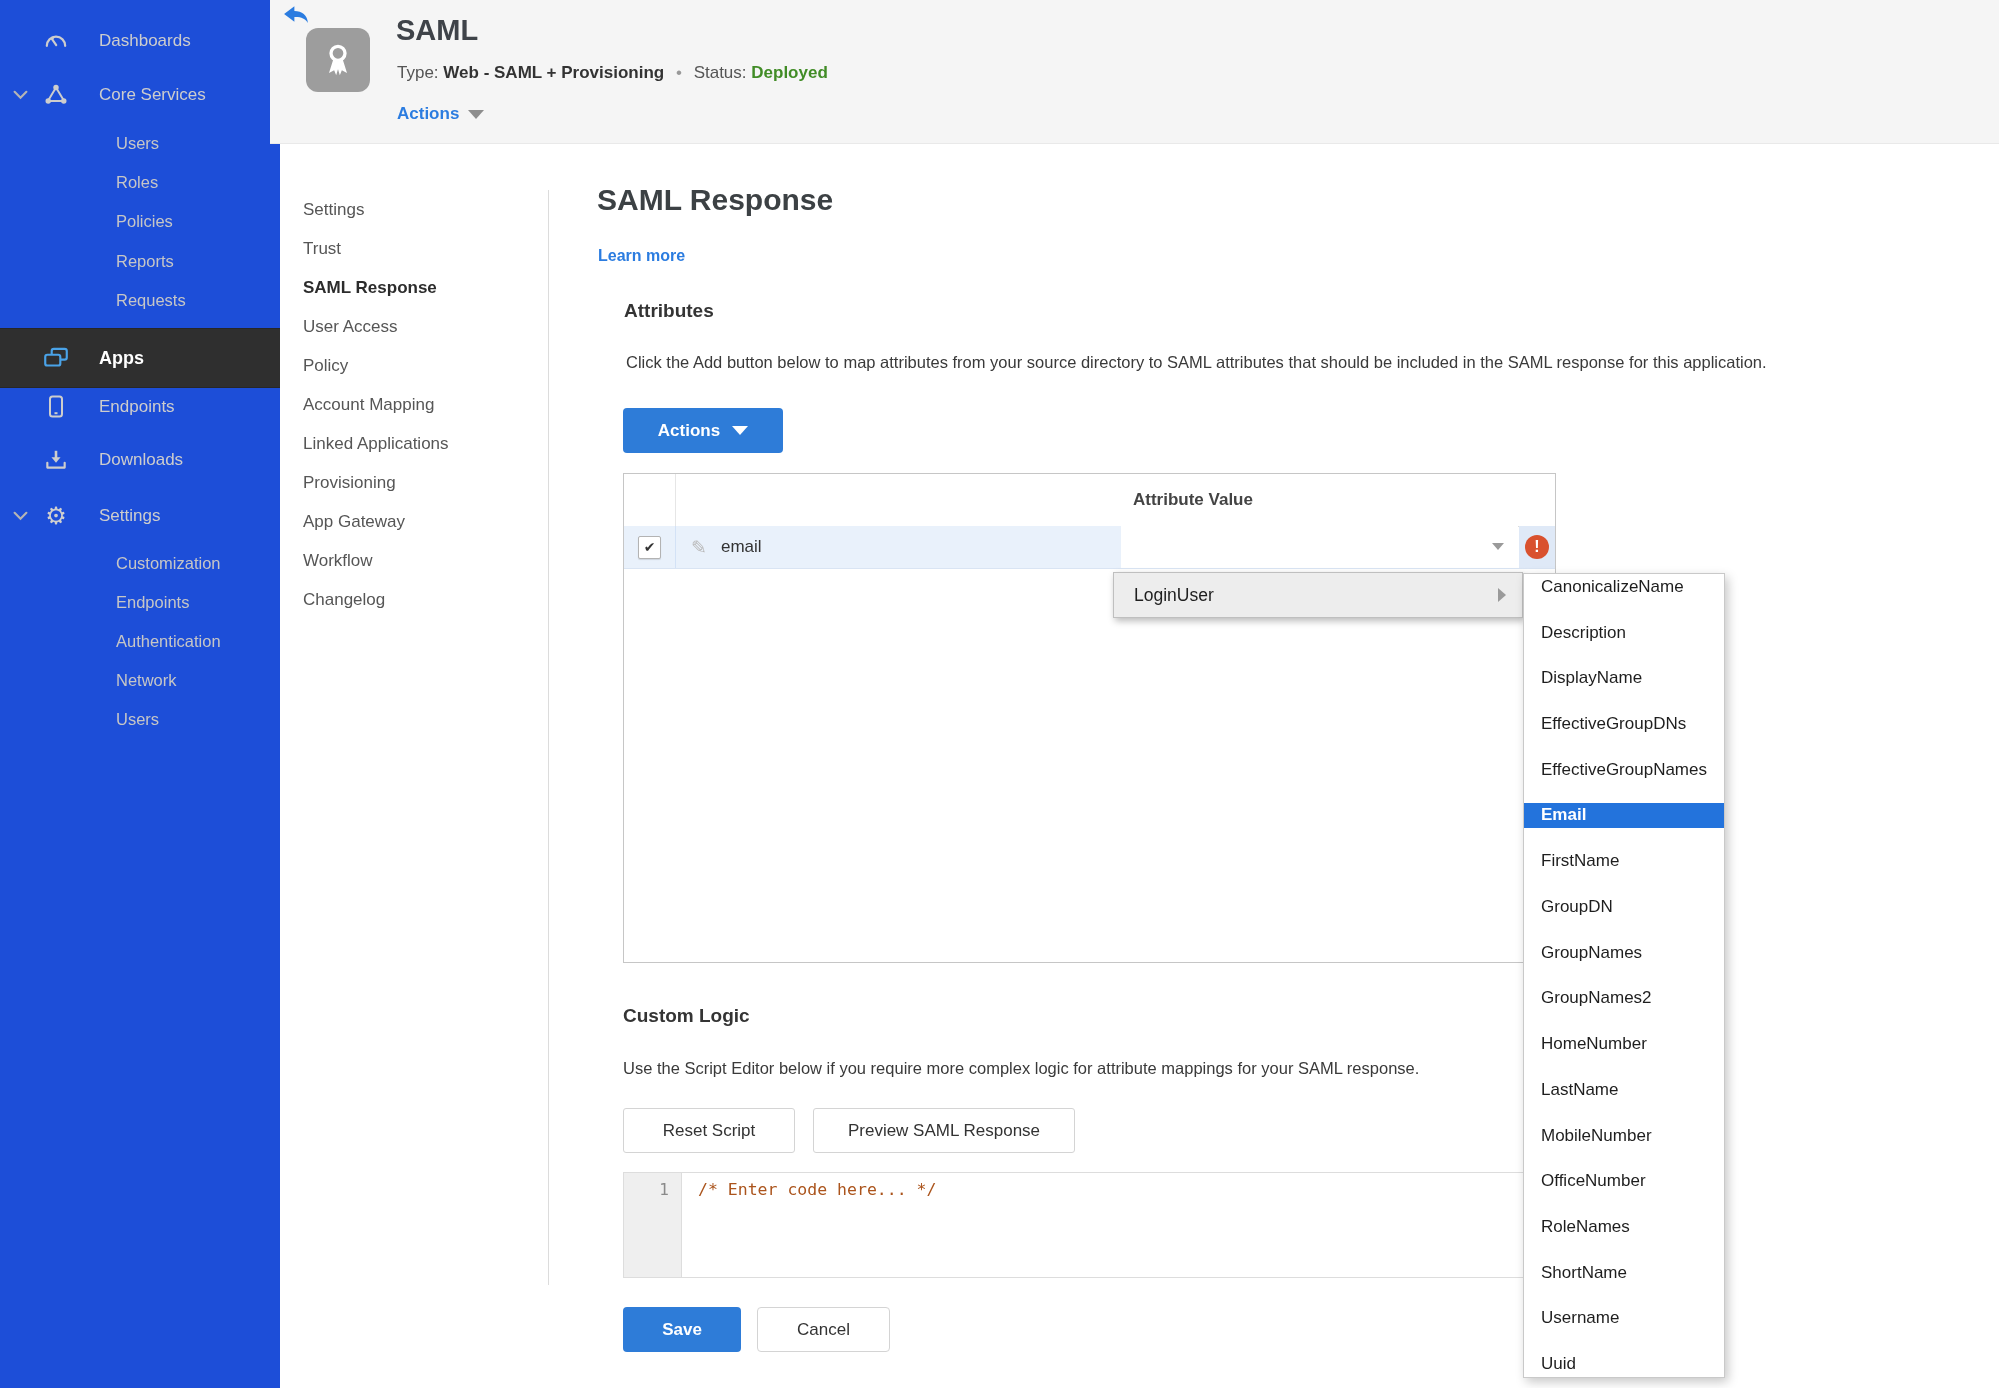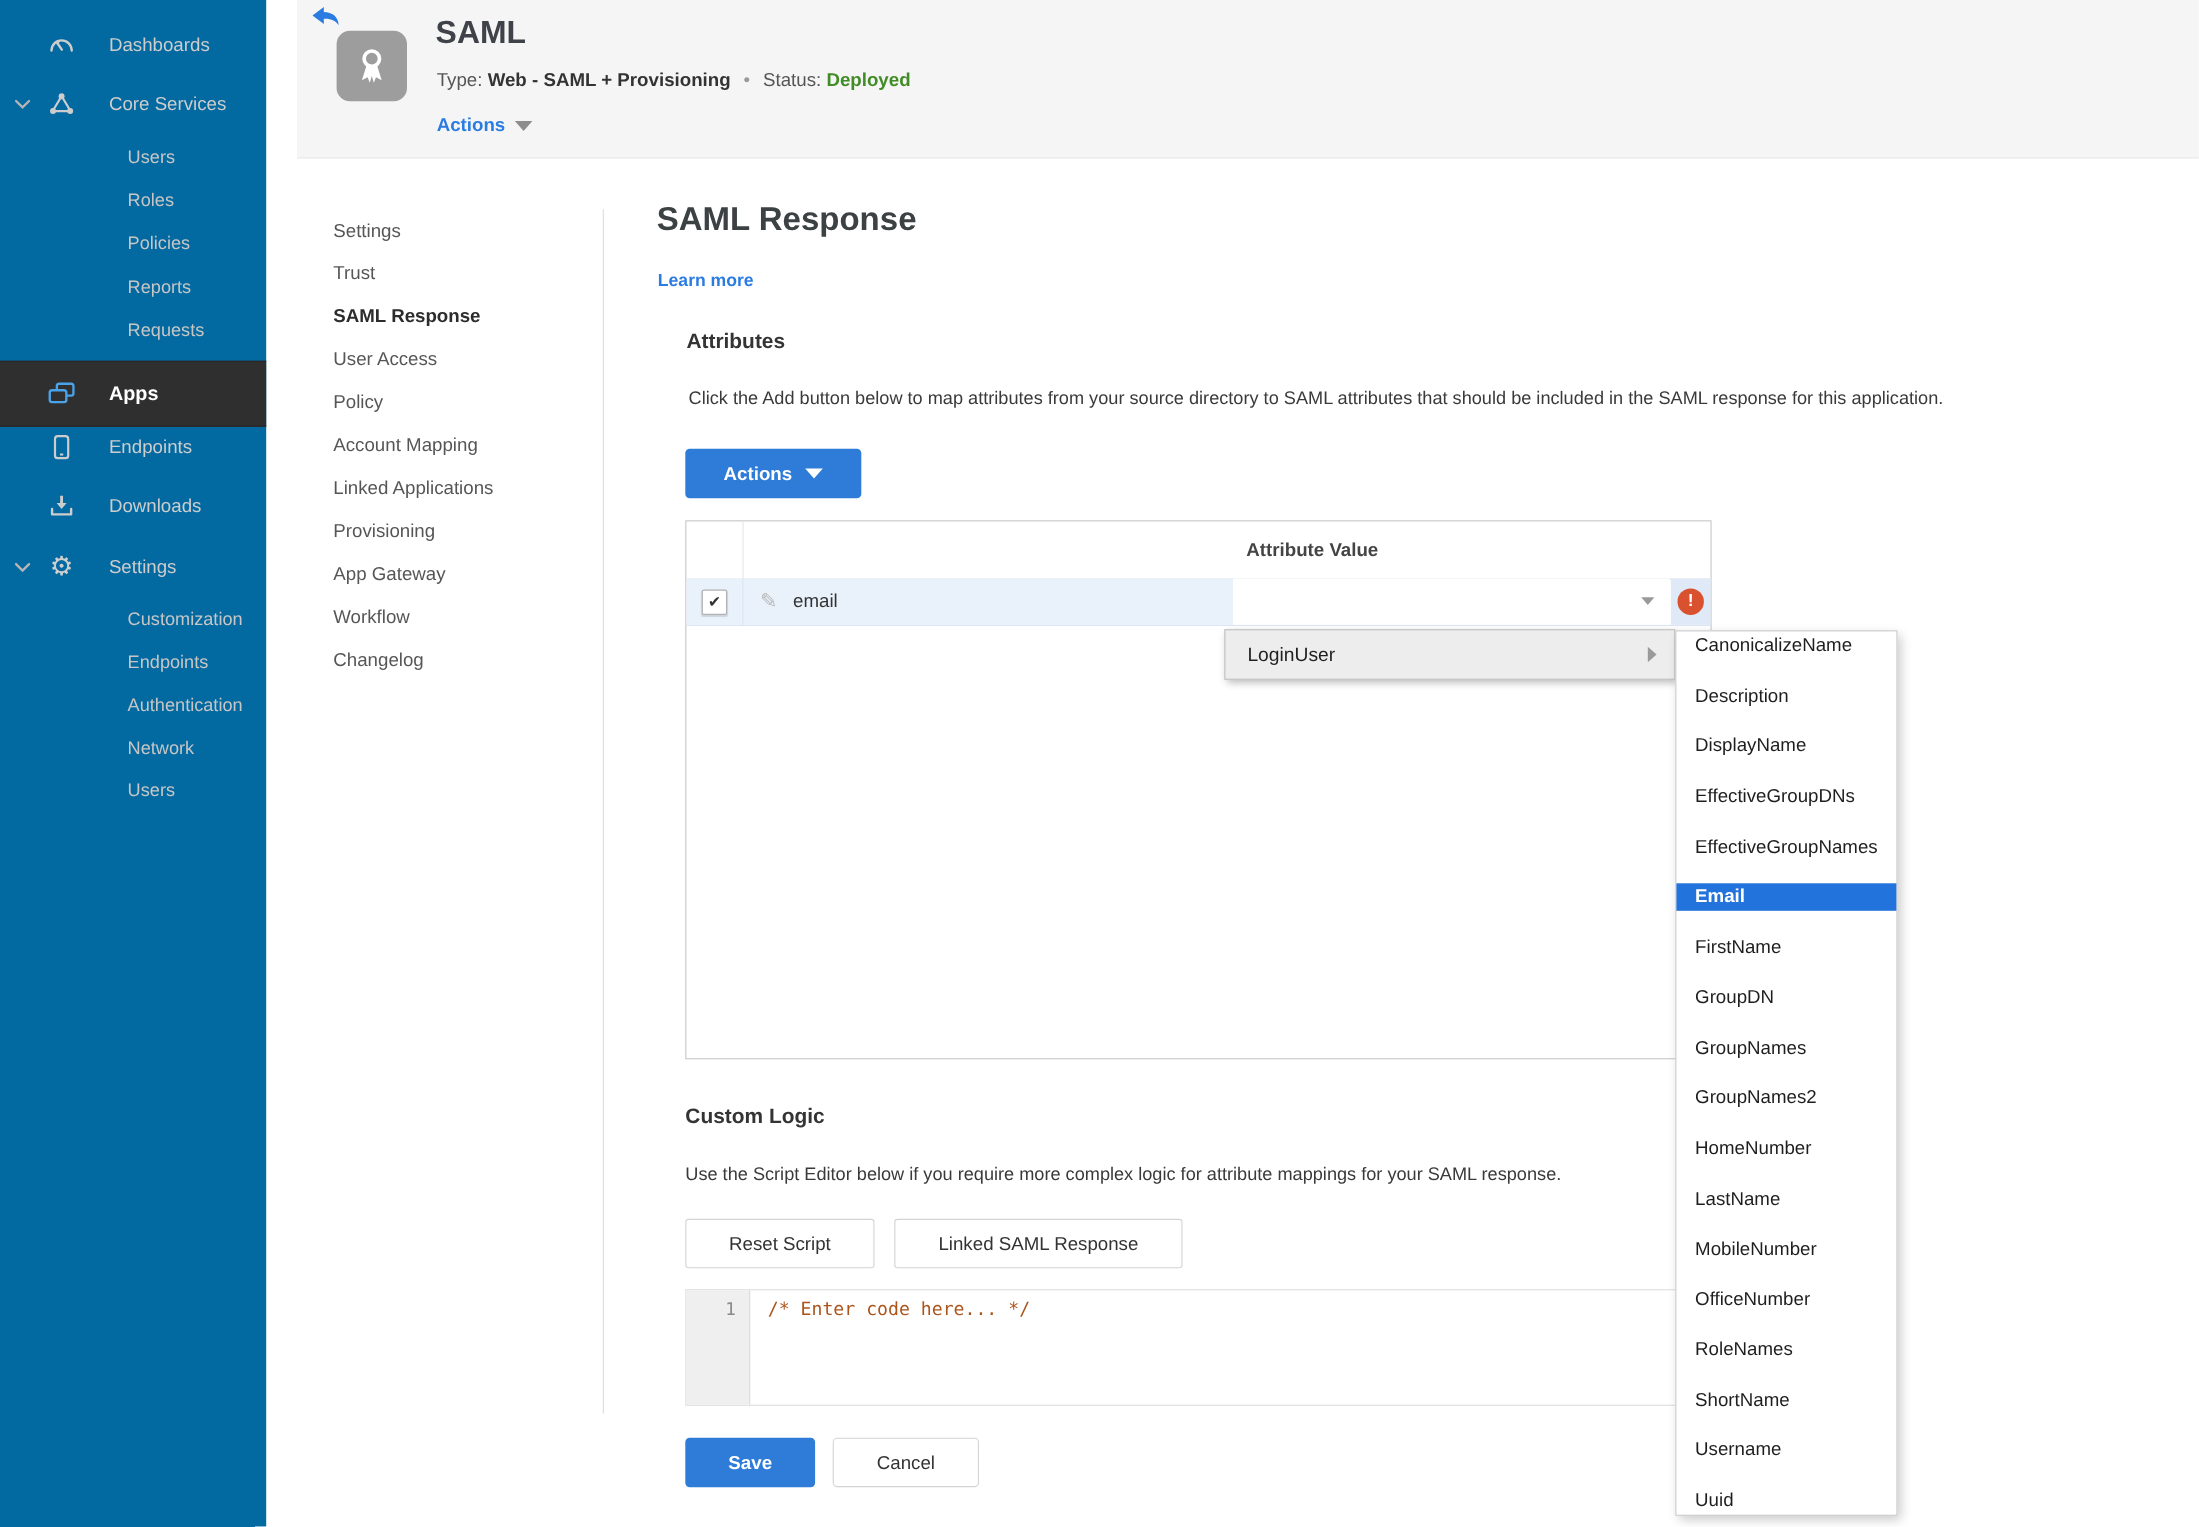--- a/index.html
+++ b/index.html
@@ -1,20 +1,20 @@
 <!DOCTYPE html>
 <html><head>
 <meta charset="utf-8">
 <style>
   html,body{margin:0;padding:0;background:#fff;}
   .canvas{position:relative;width:1999px;height:1388px;overflow:hidden;
           font-family:"Liberation Sans",sans-serif;background:#fff;}
 
   
-  .sidebar{position:absolute;left:0;top:0;width:242px;height:100%;background:#0369a1;}
+  .sidebar{position:absolute;left:0;top:0;width:280px;height:100%;background:#1d4ed8;}
   .srow{position:absolute;left:0;width:100%;height:34px;display:flex;align-items:center;
         color:#cdcdcd;font-size:17px;cursor:pointer;}
   .srow .chev{position:absolute;left:13px;top:50%;transform:translateY(-50%);}
   .srow .ic{position:absolute;left:42px;width:28px;height:28px;display:flex;align-items:center;justify-content:center;}
   .srow .lbl{margin-left:99px;white-space:nowrap;}
   .srow.sub{height:30px;font-size:16.5px;color:#c6c6c6;}
   .srow.sub .lbl{margin-left:116px;}
   .srow.apps{height:58px;background:#2f2f2f;border-top:1px solid #272727;border-bottom:1px solid #272727;
              color:#fff;font-weight:bold;font-size:18px;}
   .gear-glyph{font-size:24px;color:#cfcfcf;line-height:1;}
@@ -303,21 +303,21 @@
     <div class="opt">RoleNames</div>
     <div class="opt">ShortName</div>
     <div class="opt">Username</div>
     <div class="opt">Uuid</div>
   </div>
 
   <div class="sec-h" style="left:623px;top:1005px">Custom Logic</div>
   <div class="sec-p" style="left:623px;top:1059px">Use the Script Editor below if you require more complex logic for attribute mappings for your SAML response.</div>
 
   <button class="btn-white reset-btn">Reset Script</button>
-  <button class="btn-white preview-btn">Linked SAML Response</button>
+  <button class="btn-white preview-btn">Preview SAML Response</button>
 
   <div class="editor">
     <div class="gutter">
       <span>1</span>
     </div>
     <div class="code">/* Enter code here... */</div>
   </div>
 
   <button class="btn-blue save-btn">Save</button>
   <button class="btn-white cancel-btn">Cancel</button>

